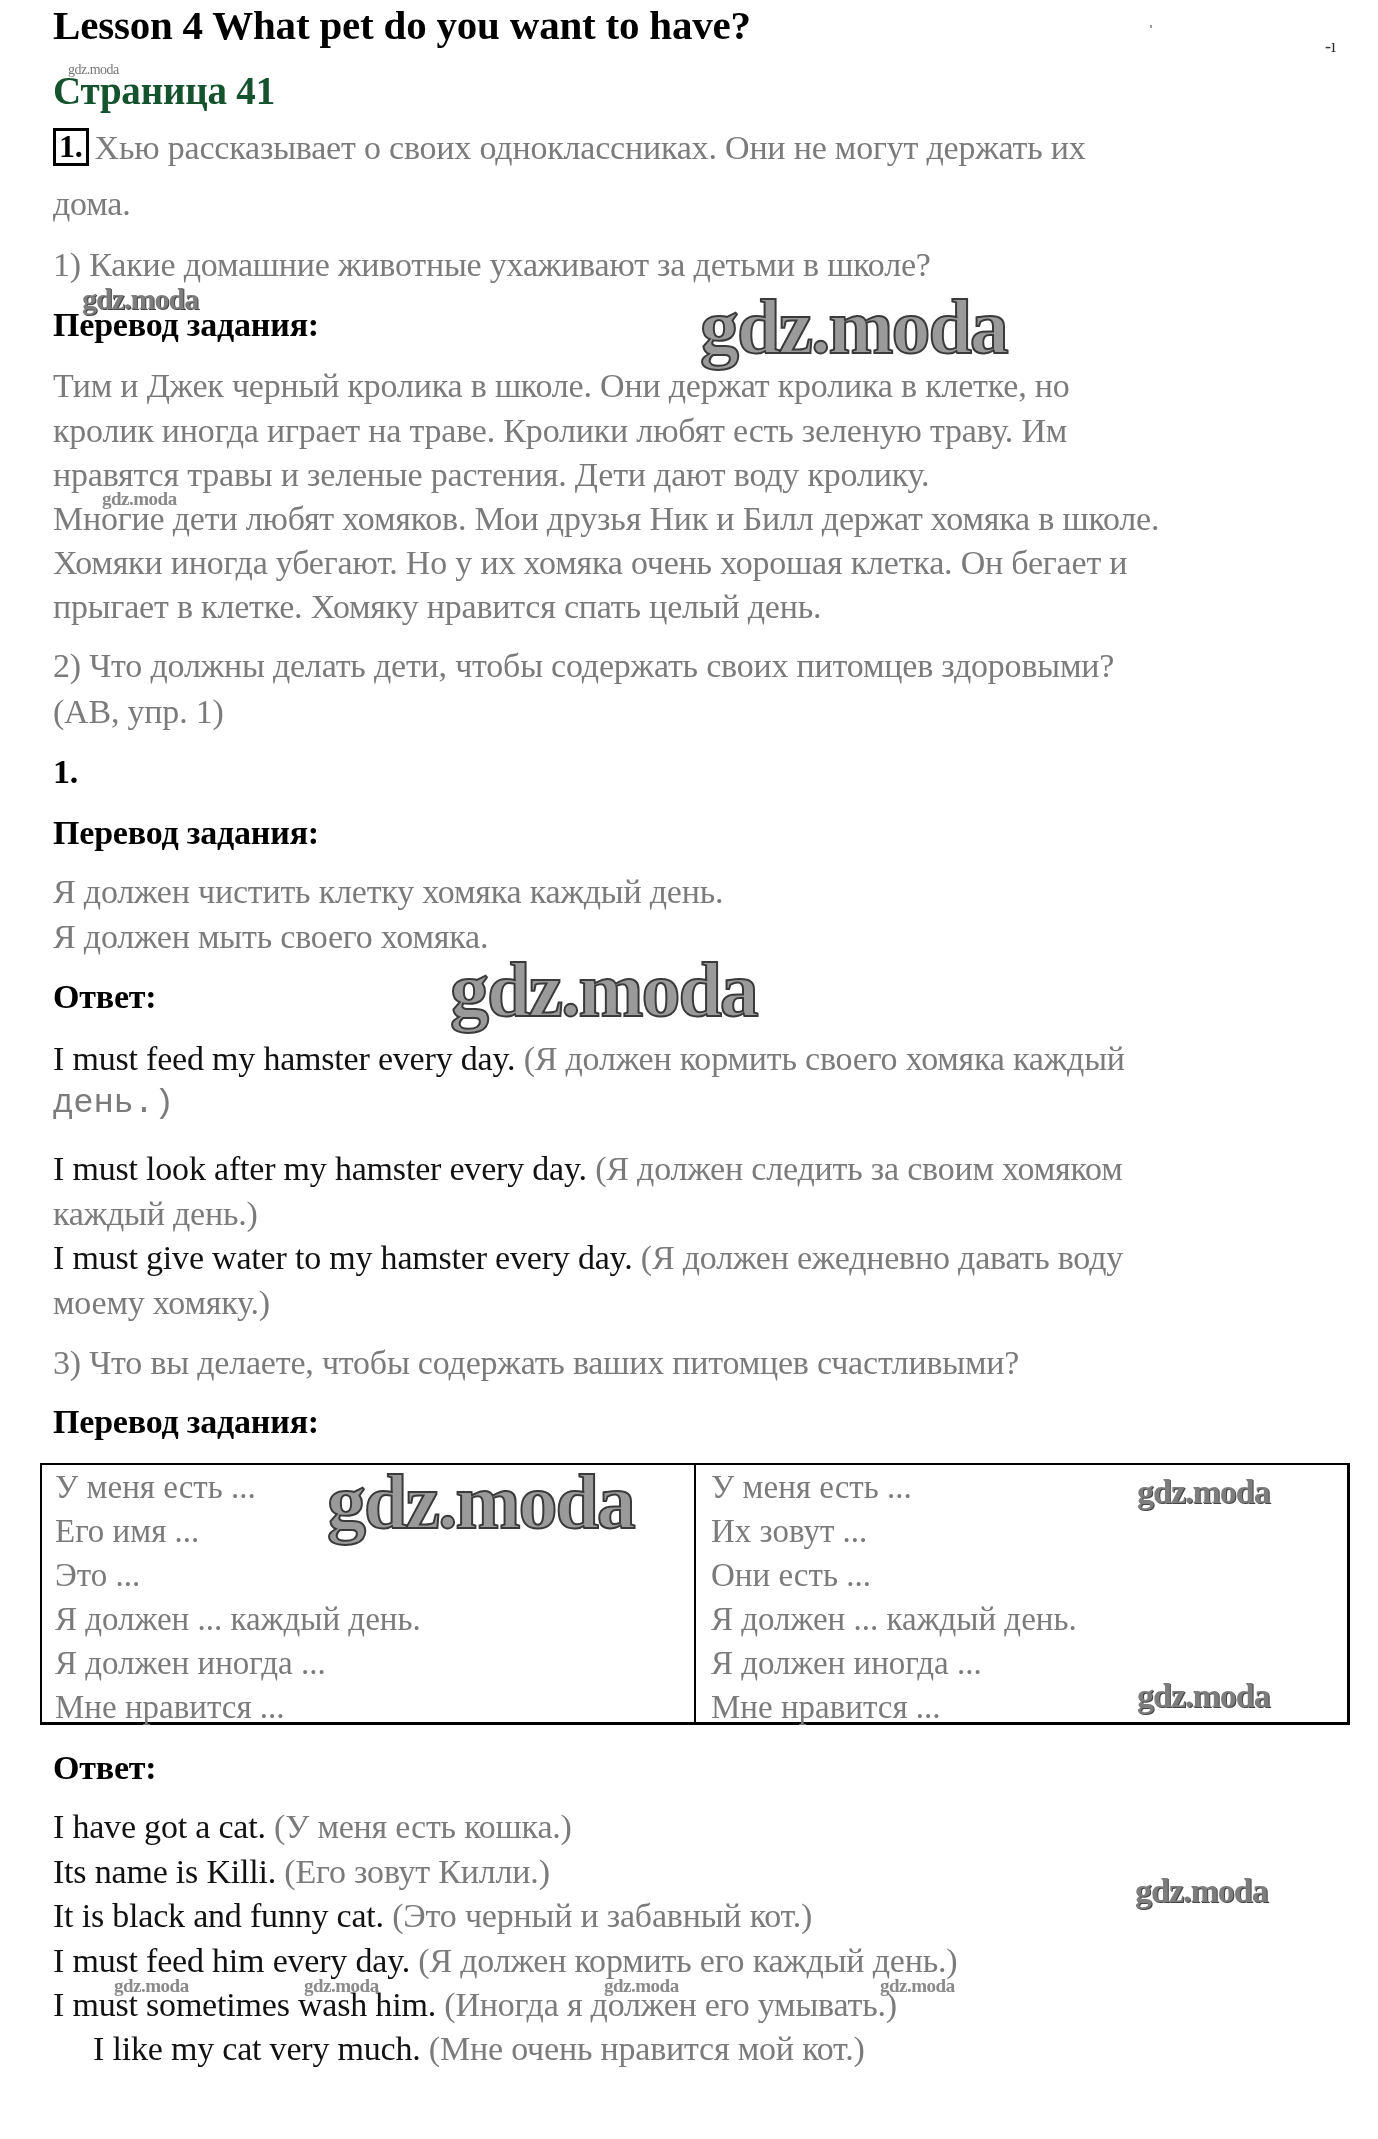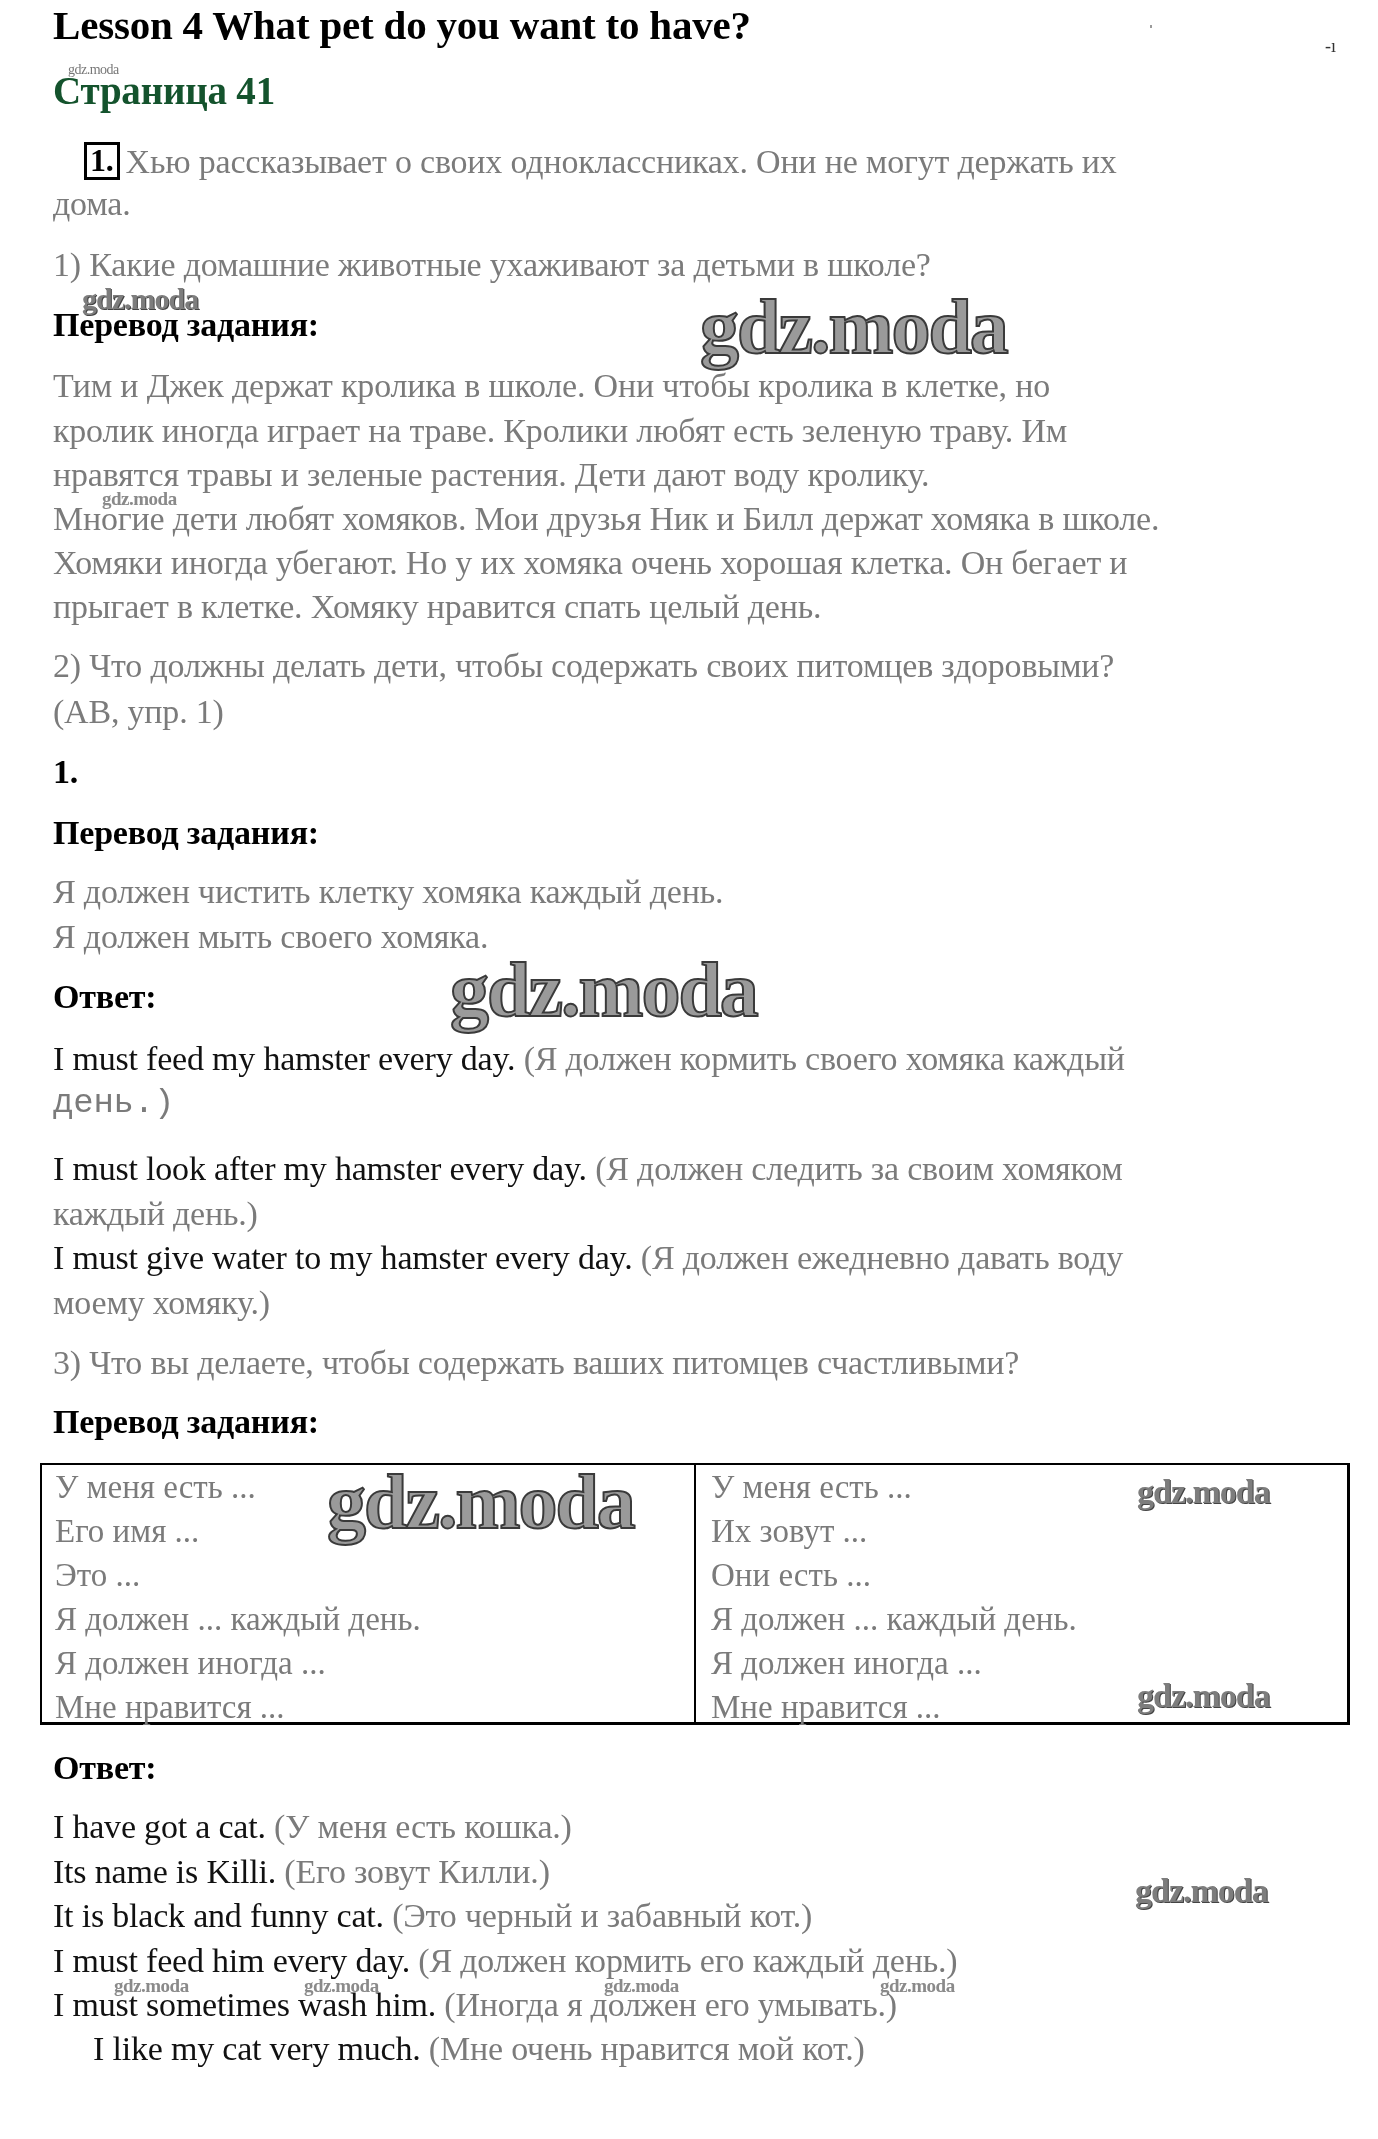--- a/index.html
+++ b/index.html
@@ -50,32 +50,32 @@
 </head>
 <body>
 
 <div class="line title" style="top:0px;">Lesson 4 What pet do you want to have?</div>
 <div class="wm-top" style="left:68px; top:62px;">gdz.moda</div>
 <div class="line page-heading" style="top:66px;">Страница 41</div>
 
 <span class="stray" style="left:1148px; top:22px;">ˈ</span>
 <span class="stray" style="left:1325px; top:36px;">-ı</span>
 
-<div class="line gray" style="top:140px;margin-left:31px;">
+<div class="line gray" style="top:126px;">
   <span class="num-box">1.</span><span>Хью рассказывает о своих одноклассниках. Они не могут держать их</span>
 </div>
 <div class="line gray" style="top:182px;">дома.</div>
 
 <div class="line gray" style="top:243px;">1) Какие домашние животные ухаживают за детьми в школе?</div>
 
 <div class="wm-mid" style="left:82px; top:282px; font-size:30px;">gdz.moda</div>
 <div class="line bold" style="top:303px;">Перевод задания:</div>
 <div class="wm-big" style="left:700px; top:282px;">gdz.moda</div>
 
-<div class="line gray" style="top:364px;">Тим и Джек держат кролика в школе. Они чтобы кролика в клетке, но</div>
+<div class="line gray" style="top:364px;">Тим и Джек черный кролика в школе. Они держат кролика в клетке, но</div>
 <div class="line gray" style="top:409px;">кролик иногда играет на траве. Кролики любят есть зеленую траву. Им</div>
 <div class="line gray" style="top:453px;">нравятся травы и зеленые растения. Дети дают воду кролику.</div>
 <div class="wm-small" style="left:102px; top:488px;">gdz.moda</div>
 <div class="line gray" style="top:497px;">Многие дети любят хомяков. Мои друзья Ник и Билл держат хомяка в школе.</div>
 <div class="line gray" style="top:541px;">Хомяки иногда убегают. Но у их хомяка очень хорошая клетка. Он бегает и</div>
 <div class="line gray" style="top:585px;">прыгает в клетке. Хомяку нравится спать целый день.</div>
 
 <div class="line gray" style="top:644px;">2) Что должны делать дети, чтобы содержать своих питомцев здоровыми?</div>
 <div class="line gray" style="top:690px;">(AB, упр. 1)</div>
 

